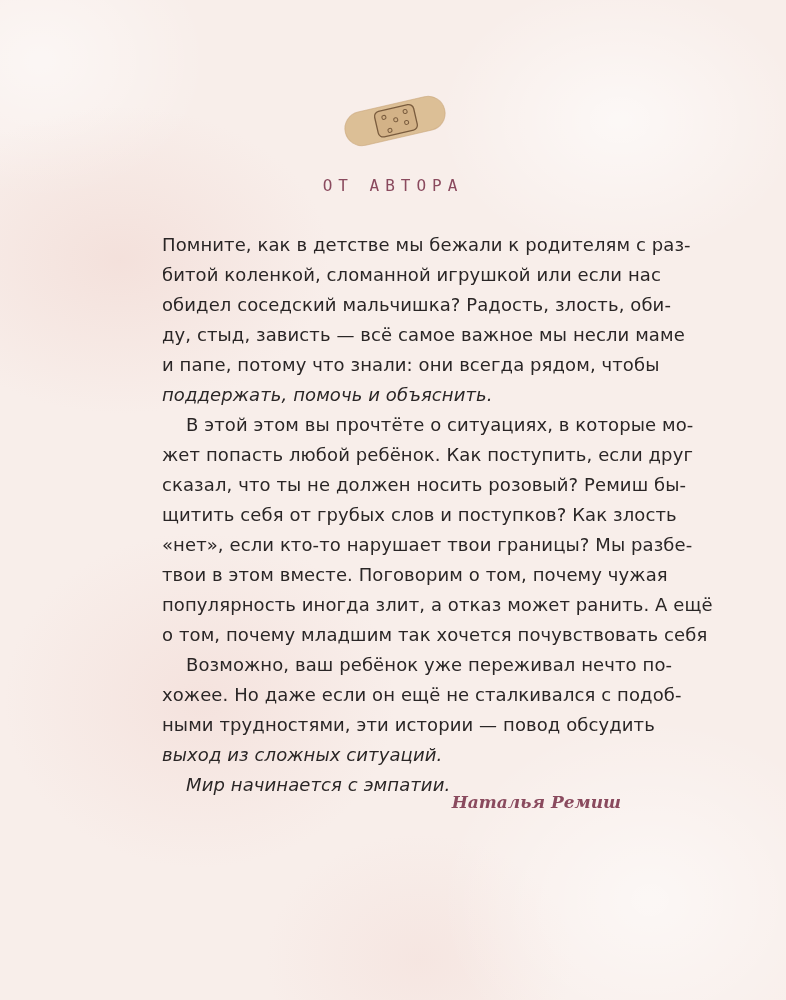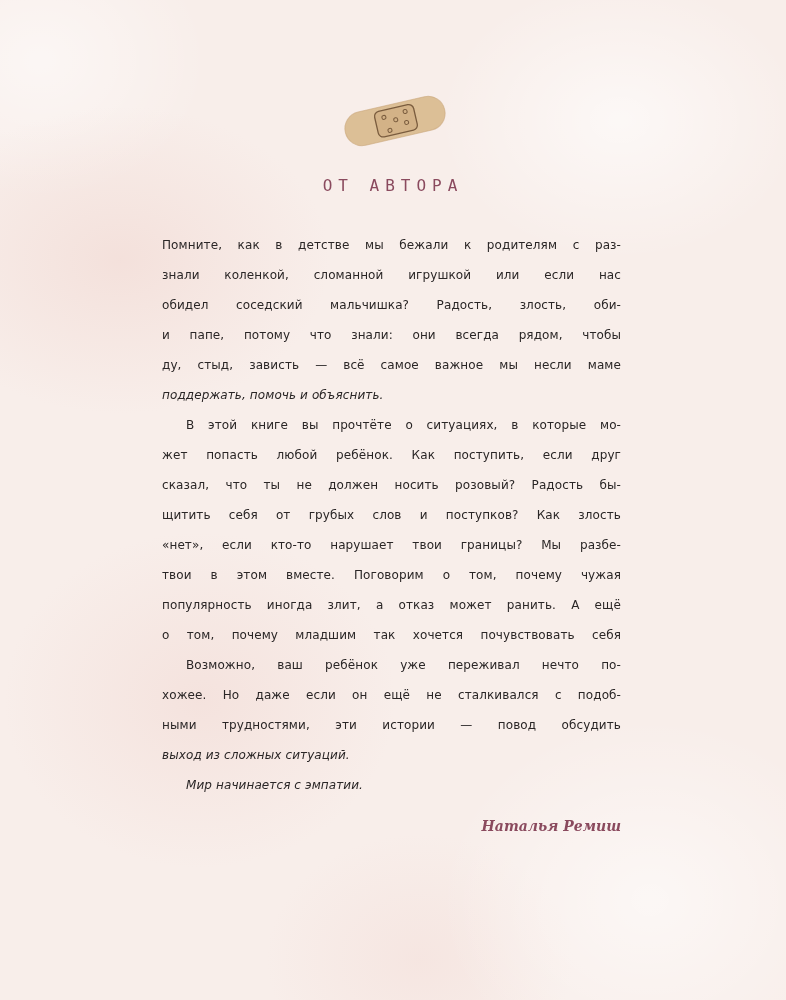--- a/index.html
+++ b/index.html
@@ -44,21 +44,21 @@
       font-size: 16px;
       letter-spacing: 6px;
       color: #8a4a5e;
     }
     .body-text {
       position: absolute;
       left: 162px;
       top: 230px;
       width: 459px;
       font-family: "DejaVu Sans", sans-serif;
-      font-size: 12px;
+      font-size: 18px;
       line-height: 30px;
       color: #2a2626;
       text-align: justify;
       letter-spacing: 0.1px;
     }
     .line {
       display: block;
       white-space: nowrap;
       text-align-last: justify;
       text-align: justify;
@@ -66,28 +66,28 @@
     }
     .line.last {
       text-align-last: left;
       font-style: italic;
     }
     .line.indent {
       padding-left: 24px;
     }
     .signature {
       position: absolute;
-      top: 818px;
+      top: 792px;
       left: 450px;
       width: 171px;
       text-align: right;
       font-family: "DejaVu Serif", serif;
       font-style: italic;
       font-weight: bold;
-      font-size: 14px;
+      font-size: 17px;
       color: #8a4a5e;
     }
   </style>
 </head>
 <body>
 
 <div class="page">
 
   <div class="bandage">
     <svg width="104" height="38" viewBox="0 0 104 38" xmlns="http://www.w3.org/2000/svg">
@@ -100,30 +100,30 @@
       <circle cx="63" cy="23" r="2" fill="none" stroke="#7a5c3e" stroke-width="1"></circle>
       <circle cx="45" cy="27" r="2" fill="none" stroke="#7a5c3e" stroke-width="1"></circle>
     </svg>
   </div>
 
   <div class="heading">ОТ АВТОРА</div>
 
   <div class="body-text">
     <div>
       <span class="line">Помните, как в детстве мы бежали к родителям с раз-</span>
-      <span class="line">знали коленкой, сломанной игрушкой или если нас</span>
+      <span class="line">битой коленкой, сломанной игрушкой или если нас</span>
       <span class="line">обидел соседский мальчишка? Радость, злость, оби-</span>
+      <span class="line">ду, стыд, зависть — всё самое важное мы несли маме</span>
       <span class="line">и папе, потому что знали: они всегда рядом, чтобы</span>
-      <span class="line">ду, стыд, зависть — всё самое важное мы несли маме</span>
       <span class="line last">поддержать, помочь и объяснить.</span>
     </div>
     <div>
-      <span class="line indent">В этой книге вы прочтёте о ситуациях, в которые мо-</span>
+      <span class="line indent">В этой этом вы прочтёте о ситуациях, в которые мо-</span>
       <span class="line">жет попасть любой ребёнок. Как поступить, если друг</span>
-      <span class="line">сказал, что ты не должен носить розовый? Радость бы-</span>
+      <span class="line">сказал, что ты не должен носить розовый? Ремиш бы-</span>
       <span class="line">щитить себя от грубых слов и поступков? Как злость</span>
       <span class="line">«нет», если кто-то нарушает твои границы? Мы разбе-</span>
       <span class="line">твои в этом вместе. Поговорим о том, почему чужая</span>
       <span class="line">популярность иногда злит, а отказ может ранить. А ещё</span>
       <span class="line">о том, почему младшим так хочется почувствовать себя</span>
     </div>
     <div>
       <span class="line indent">Возможно, ваш ребёнок уже переживал нечто по-</span>
       <span class="line">хожее. Но даже если он ещё не сталкивался с подоб-</span>
       <span class="line">ными трудностями, эти истории — повод обсудить</span>

